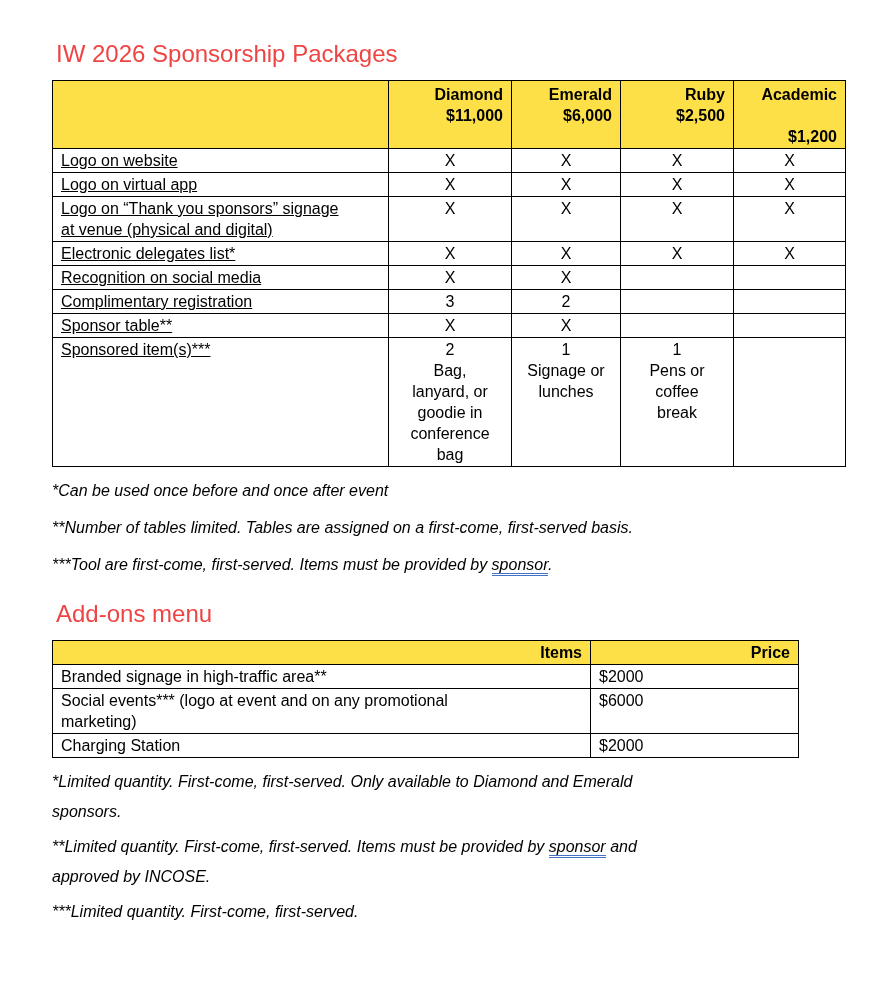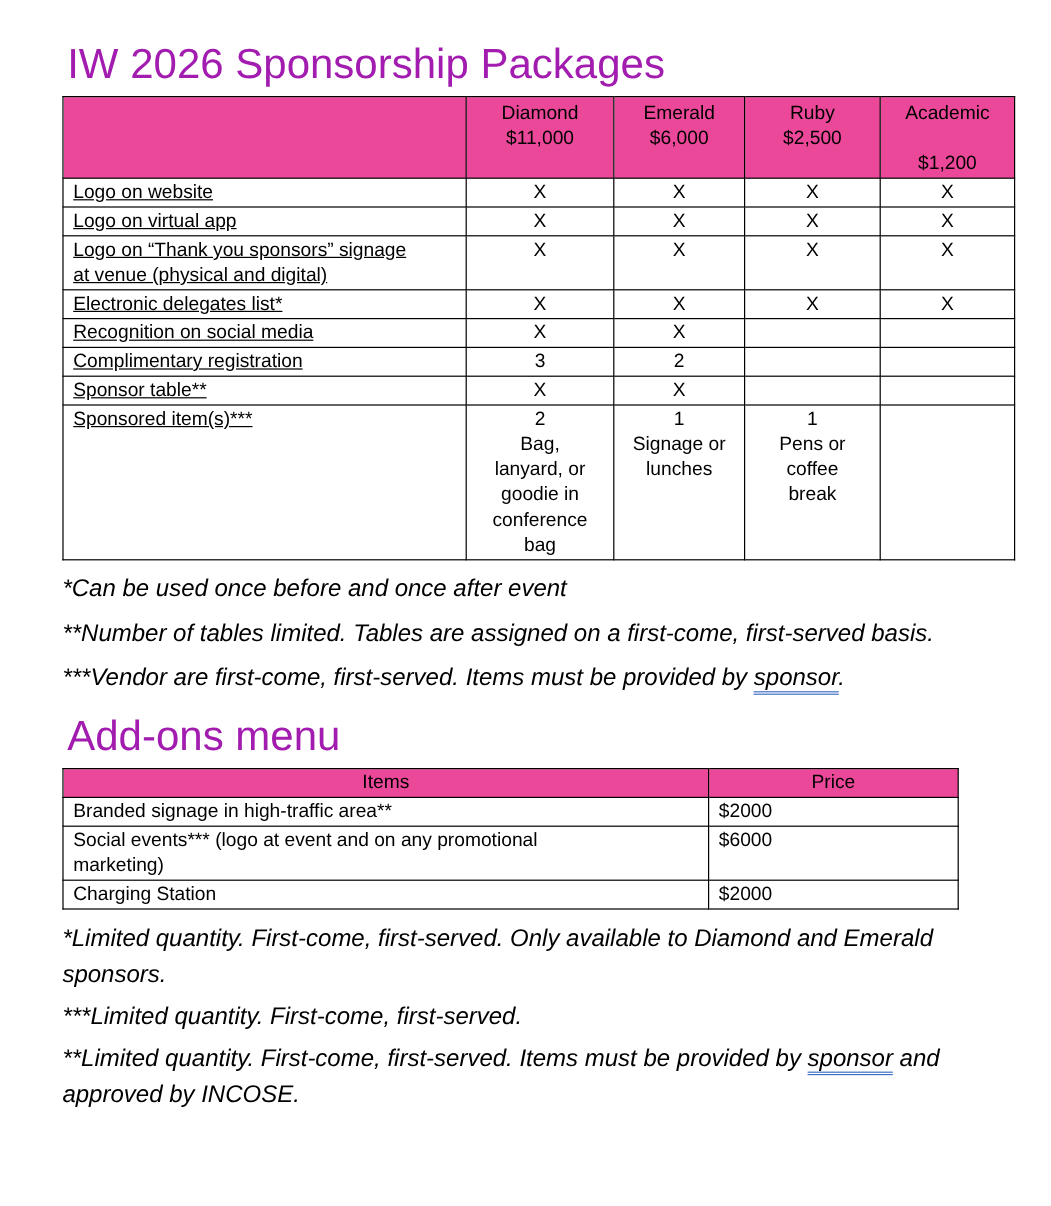--- a/index.html
+++ b/index.html
@@ -8,60 +8,60 @@
     width: 876px;
     height: 1005px;
     background: #ffffff;
     color: #000000;
     font-family: "Liberation Sans", sans-serif;
     overflow: hidden;
   }
   .page { padding: 36px 30px 20px 52px; }
 
   .doc-heading {
-    font-size: 35px;
+    font-size: 24px;
     font-weight: 400;
-    color: #a21caf;
+    color: #ef4444;
     line-height: 36px;
     margin: 0 0 8px 4px;
   }
   .doc-heading.second { margin-top: 16px; margin-bottom: 8px; }
 
   table { border-collapse: collapse; table-layout: fixed; }
   td, th {
     border: 1.5px solid #000000;
     font-size: 16px;
     line-height: 21px;
     padding: 1px 8px;
     vertical-align: top;
     overflow: hidden;
   }
   th {
-    background: #ec4899;
-    font-weight: 400;
-    text-align: center;
+    background: #fde047;
+    font-weight: 700;
+    text-align: right;
   }
 
   
   .t1 { width: 793px; }
   .t1 .c-label { width: 336px; }
   .t1 .c-diamond { width: 123px; }
   .t1 .c-emerald { width: 109px; }
   .t1 .c-ruby { width: 113px; }
   .t1 .c-academic { width: 112px; }
   .t1 thead th { height: 68px; padding-top: 3px; }
   .label-cell { white-space: pre-line; text-decoration: underline; }
   .val-cell { text-align: center; white-space: pre-line; }
   .price-late { margin-top: 21px; }
 
   
   .footnotes { margin-top: 9px; }
   .footnote {
     font-style: italic;
-    font-size: 20px;
+    font-size: 16px;
     line-height: 30px;
     margin: 0 0 7px 0;
     white-space: pre-line;
     max-width: 770px;
   }
   .footnotes-bottom .footnote { margin-bottom: 5px; }
   .grammar { border-bottom: 3px double #4472C4; }
 
   
   .t2 { width: 746px; border-radius: 22px; }
@@ -172,21 +172,21 @@
 coffee
 break</td>
         <td class="val-cell"></td>
       </tr>
     </tbody>
   </table>
 
   <div class="footnotes">
     <p class="footnote"><span>*Can be used once before and once after event</span><span class="grammar"></span><span></span></p>
     <p class="footnote"><span>**Number of tables limited. Tables are assigned on a first-come, first-served basis.</span><span class="grammar"></span><span></span></p>
-    <p class="footnote"><span>***Vendor are first-come, first-served. Items must be provided by </span><span class="grammar">sponsor</span><span>.</span></p>
+    <p class="footnote"><span>***Tool are first-come, first-served. Items must be provided by </span><span class="grammar">sponsor</span><span>.</span></p>
   </div>
 
   <div class="doc-heading second">Add-ons menu</div>
 
   <table class="t2">
     <colgroup>
       <col class="c-items">
         <col class="c-price">
     </colgroup>
     <thead>
@@ -208,18 +208,18 @@
       <tr>
         <td><span>Charging Station</span><span class="grammar"></span><span></span></td>
         <td>$2000</td>
       </tr>
     </tbody>
   </table>
 
   <div class="footnotes footnotes-bottom">
     <p class="footnote"><span>*Limited quantity. First-come, first-served. Only available to Diamond and Emerald
 sponsors.</span><span class="grammar"></span><span></span></p>
-    <p class="footnote"><span>***Limited quantity. First-come, first-served.</span><span class="grammar"></span><span></span></p>
     <p class="footnote"><span>**Limited quantity. First-come, first-served. Items must be provided by </span><span class="grammar">sponsor</span><span> and
 approved by INCOSE.</span></p>
+    <p class="footnote"><span>***Limited quantity. First-come, first-served.</span><span class="grammar"></span><span></span></p>
   </div>
 
 </div>
 
 </body></html>

